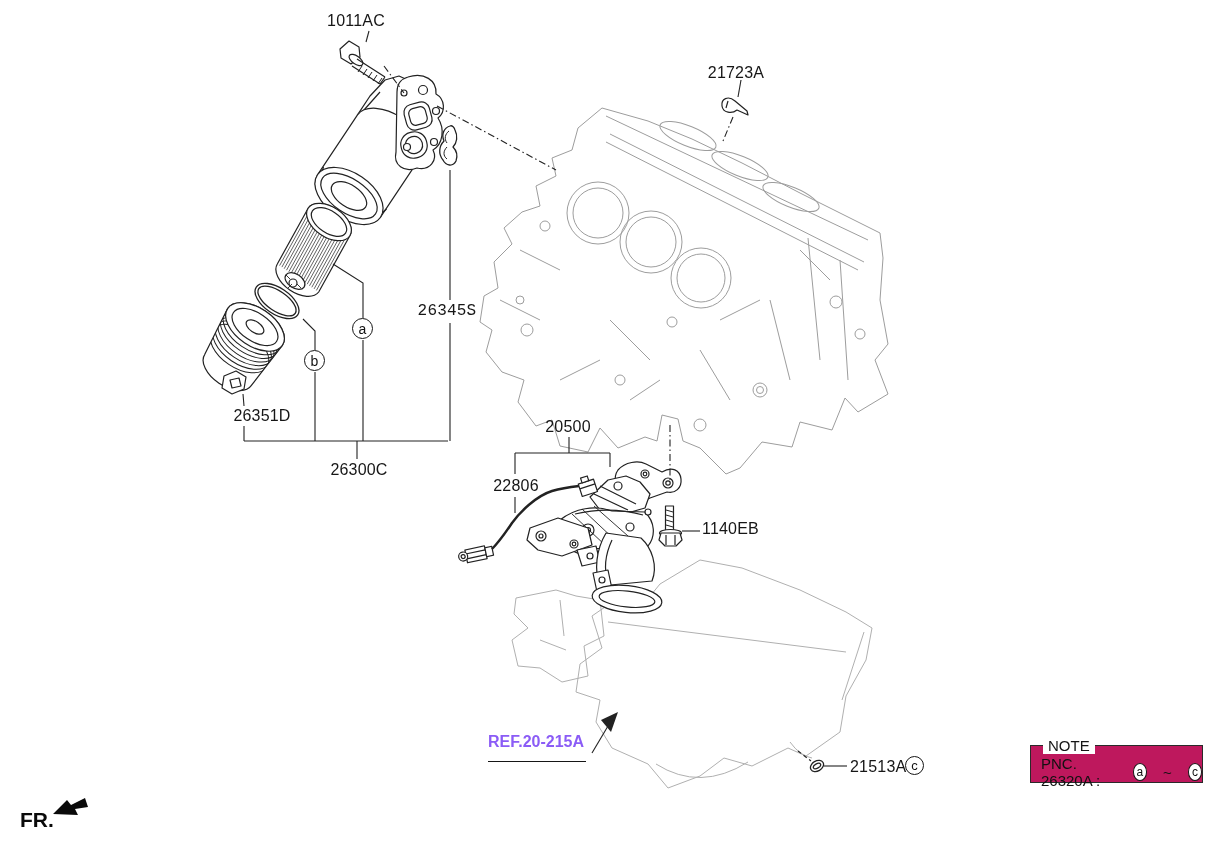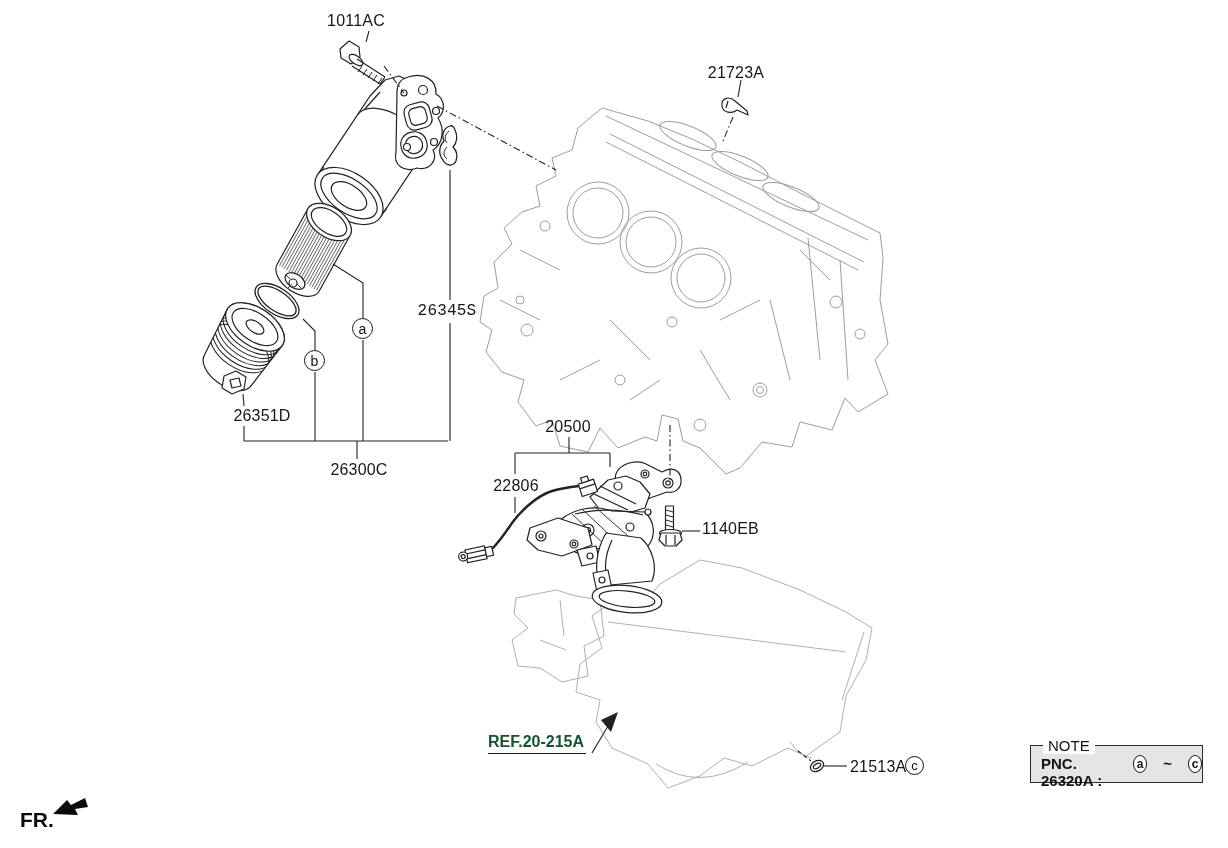--- a/index.html
+++ b/index.html
@@ -13,33 +13,33 @@
     color:#161616; letter-spacing:.2px; cursor:pointer;
   }
   .center { transform:translateX(-50%); }
   .callout {
     position:absolute; width:21px; height:21px; border:1.6px solid #161616;
     border-radius:50%; background:#fff; display:flex; align-items:center;
     justify-content:center; font-size:14px; box-sizing:border-box; cursor:pointer;
   }
   .ref-label {
     position:absolute; font-size:16px; font-weight:700; white-space:nowrap;
-    color:#14532d; border-bottom:1.7px solid #161616; padding:0 2px 2px 0; cursor:pointer;
+    color:#8b5cf6; border-bottom:1.7px solid #161616; padding:0 2px 10px 0; cursor:pointer;
   }
   .fr-label { position:absolute; font-size:21px; font-weight:700; color:#0a0a0a;text-align:center; }
   .note-box {
     position:absolute; left:1030px; top:745px; width:173px; height:38px;
-    border:1.2px solid #2a2a2a; box-sizing:border-box; background:#e5e5e5;
+    border:1.2px solid #2a2a2a; box-sizing:border-box; background:#be185d;
   }
   .note-title {
     position:absolute; top:-9px; left:12px; background:#fff; padding:0 5px;
     font-size:15px; color:#161616;
   }
   .note-row {
-    display:flex; align-items:flex-start; gap:16px; padding:9px 0 0 10px; font-size:15px;font-weight:bold;
+    display:flex; align-items:center; gap:16px; padding:9px 0 0 10px; font-size:15px;
   }
   .note-co {
     width:18px; height:18px; border:1.4px solid #161616; border-radius:50%;
     background:#fff; display:flex; align-items:center; justify-content:center;
     font-size:12px; box-sizing:border-box;
   }
   .co-small {
     position:absolute; width:19px; height:19px; border:1.5px solid #161616;
     border-radius:50%; background:#fff; display:flex; align-items:center;
     justify-content:center; font-size:13px; box-sizing:border-box; cursor:pointer;

